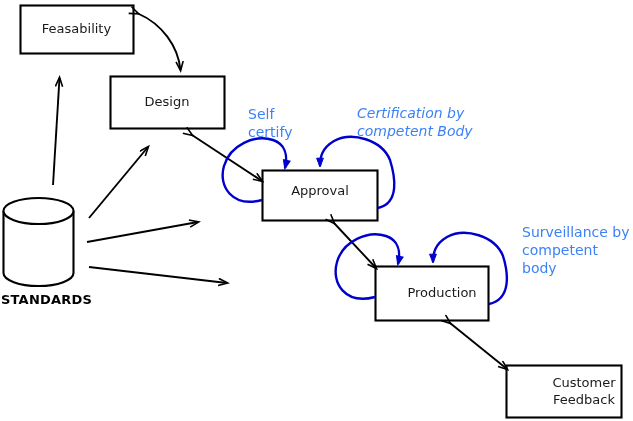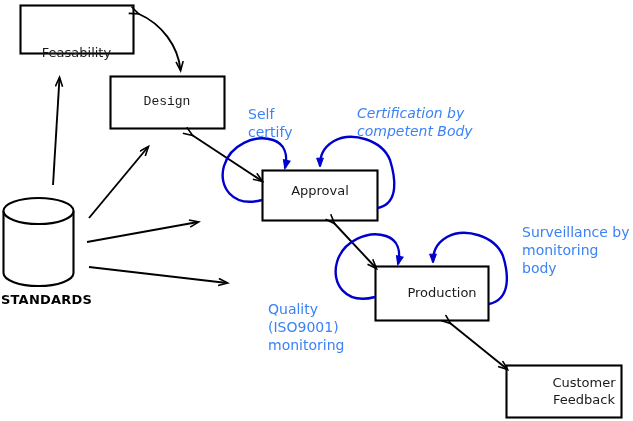--- a/index.html
+++ b/index.html
@@ -101,39 +101,36 @@
 
     <g>
       <path d="M375,297 C345,305 331,283 337,262 C343,241 368,230 386,236 C398,240 401,251 398,264" fill="none" stroke="#0000cc" stroke-width="2.4" marker-end="url(#ahblue)"></path>
     </g>
 
     <g>
       <path d="M489,304 C512,299 508,272 503,256 C495,236 465,227 447,237 C435,244 433,253 433,262" fill="none" stroke="#0000cc" stroke-width="2.4" marker-end="url(#ahblue)"></path>
     </g>
   </svg>
 
-  <div class="boxlabel" style="left:20px;top:5px;width:113px;height:49px;margin-top:24px;">Feasability</div>
+  <div class="boxlabel" style="left:20px;top:5px;width:113px;height:49px;">Feasability</div>
 
-  <div class="boxlabel" style="left:110px;top:76px;width:114px;height:53px;font-family:Liberation Mono, monospace;">Design</div>
+  <div class="boxlabel" style="left:110px;top:76px;width:114px;height:53px;">Design</div>
 
   <div class="boxlabel" style="left:262px;top:170px;width:116px;height:43px;">Approval</div>
 
   <div class="boxlabel" style="left:375px;top:266px;width:134px;height:55px;">Production</div>
 
   <div class="boxlabel" style="left:506px;top:365px;width:116px;height:53px;margin-left:20px;">Customer
 Feedback</div>
 
   <div class="dslabel" style="left:1px;top:292px;">STANDARDS</div>
 
   <div class="annot" style="left:248px;top:105px;">Self
 certify</div>
 
   <div class="annot" style="left:357px;top:104px;font-style:italic;">Certification by
 competent Body</div>
 
   <div class="annot" style="left:522px;top:223px;">Surveillance by
-monitoring body</div>
+competent body</div>
 
-  <div class="annot" style="left:268px;top:300px;">Quality
-(ISO9001)
-monitoring</div>
 
 </div>
 
 </body></html>

